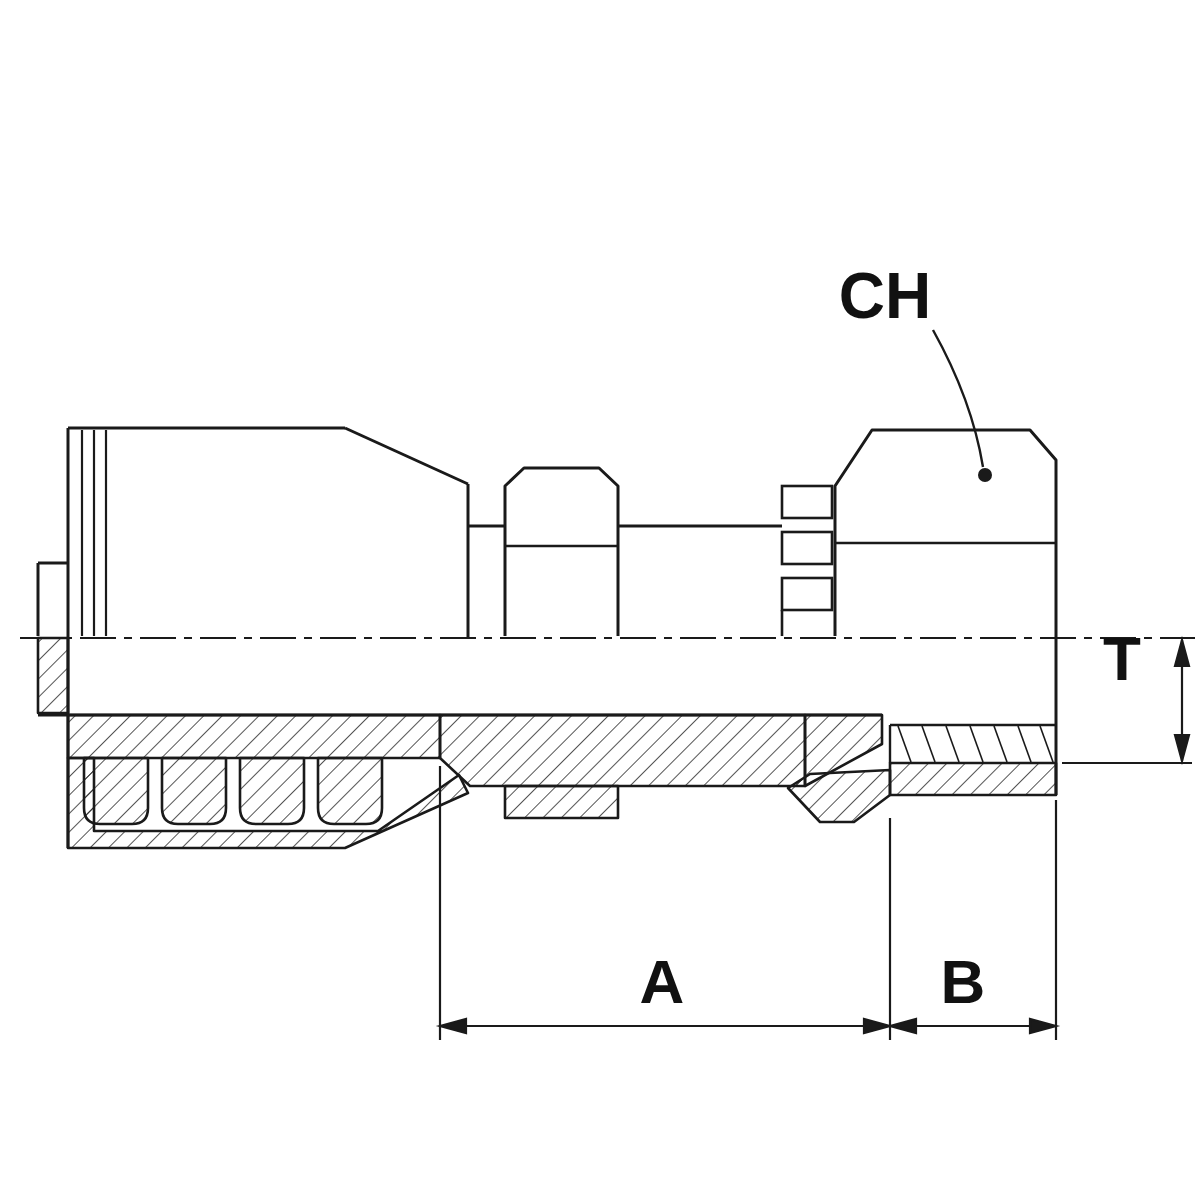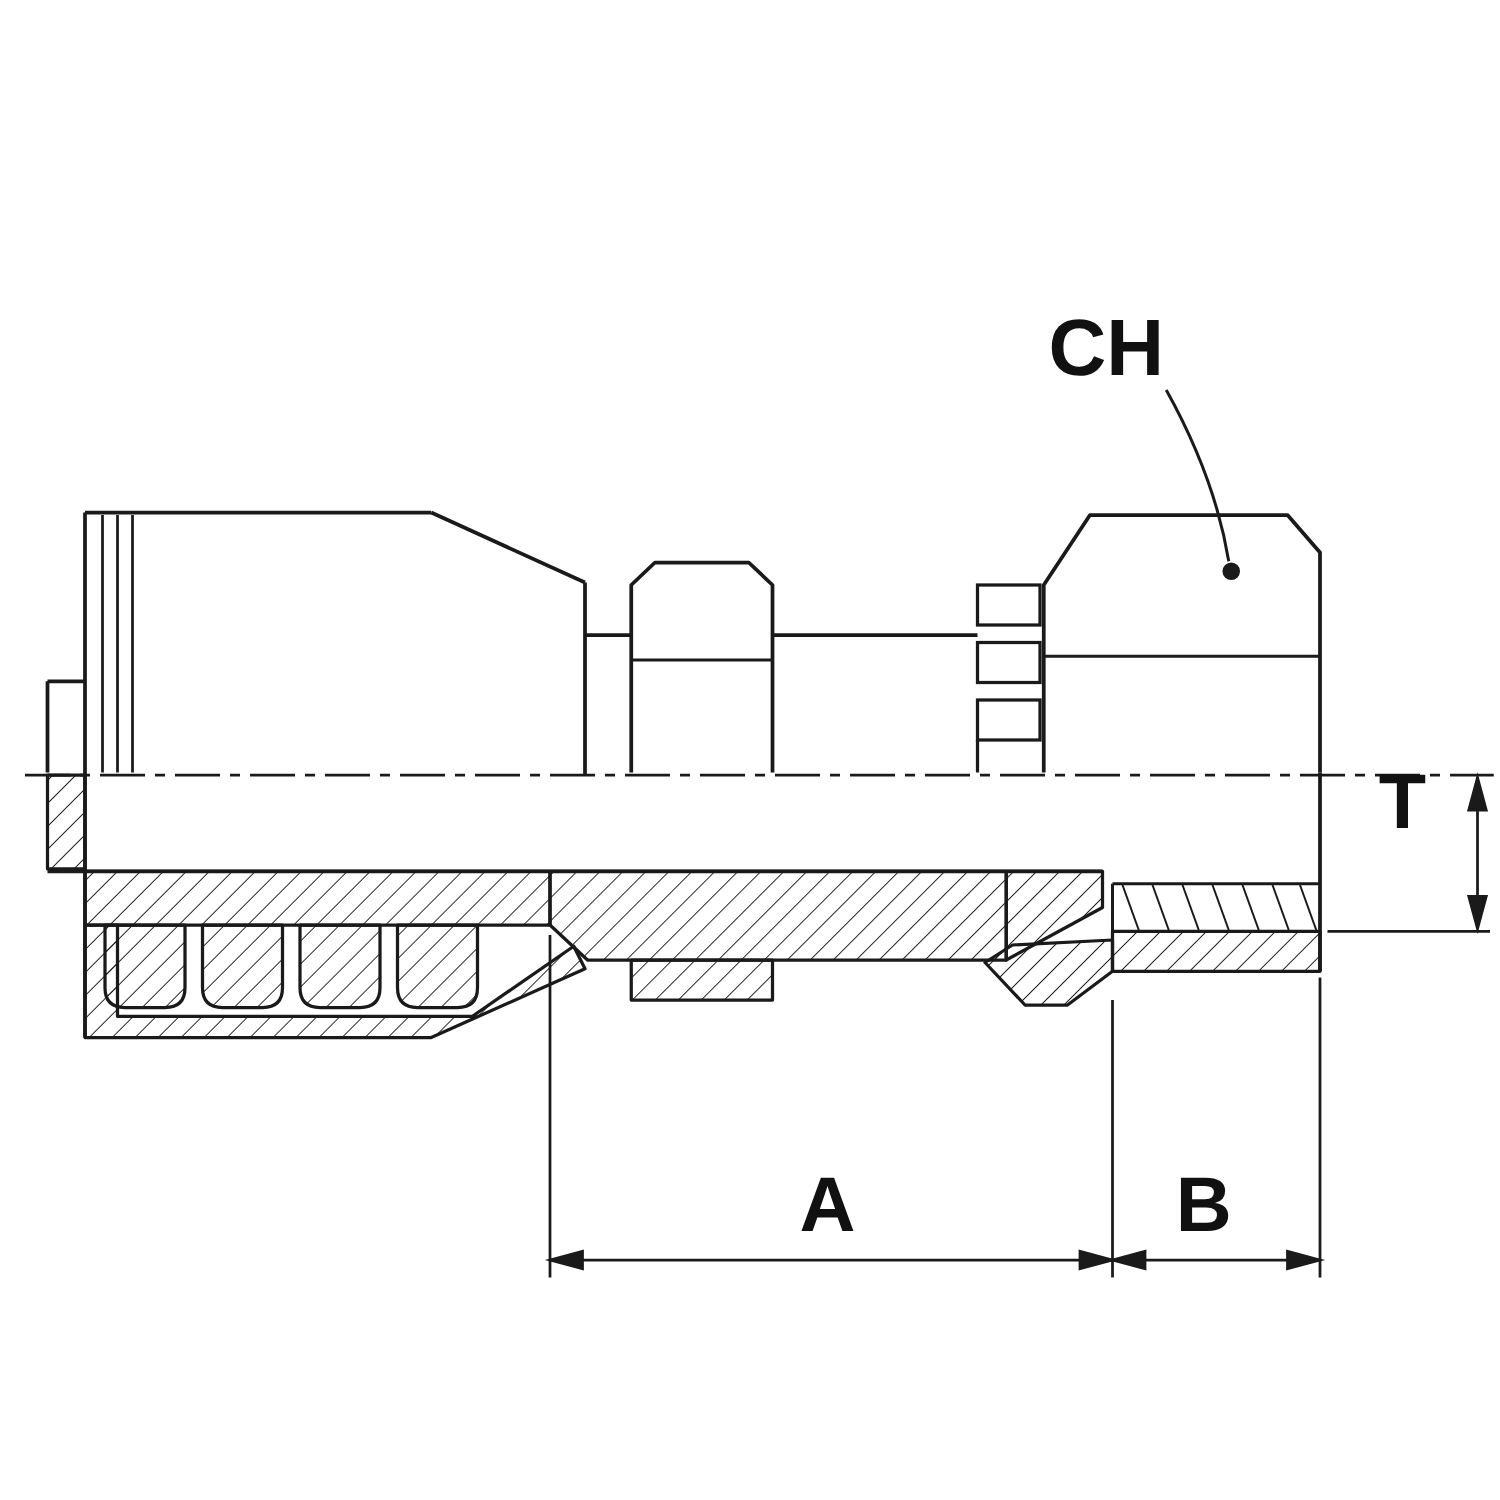--- a/index.html
+++ b/index.html
@@ -1,17 +1,17 @@
 <!DOCTYPE html>
 <html><head>
 <meta charset="utf-8">
 <style>
   html,body{margin:0;padding:0;background:#ffffff;}
   .canvas{position:relative;width:1200px;height:1042px;background:#ffffff;overflow:hidden;
-          font-family:"Liberation Sans", sans-serif;}
+          font-family:"Liberation Sans", sans-serif;margin-top:18px;}
   svg{position:absolute;left:0;top:0;}
   .dim-label{font-family:"Liberation Sans", sans-serif;font-weight:bold;font-size:62px;fill:#111;}
   .big-label{font-family:"Liberation Sans", sans-serif;font-weight:bold;font-size:64px;fill:#111;}
 </style>
 </head>
 <body>
 
 <div class="canvas">
 <svg width="1200" height="1200" viewBox="0 0 1200 1200">
   <defs>

